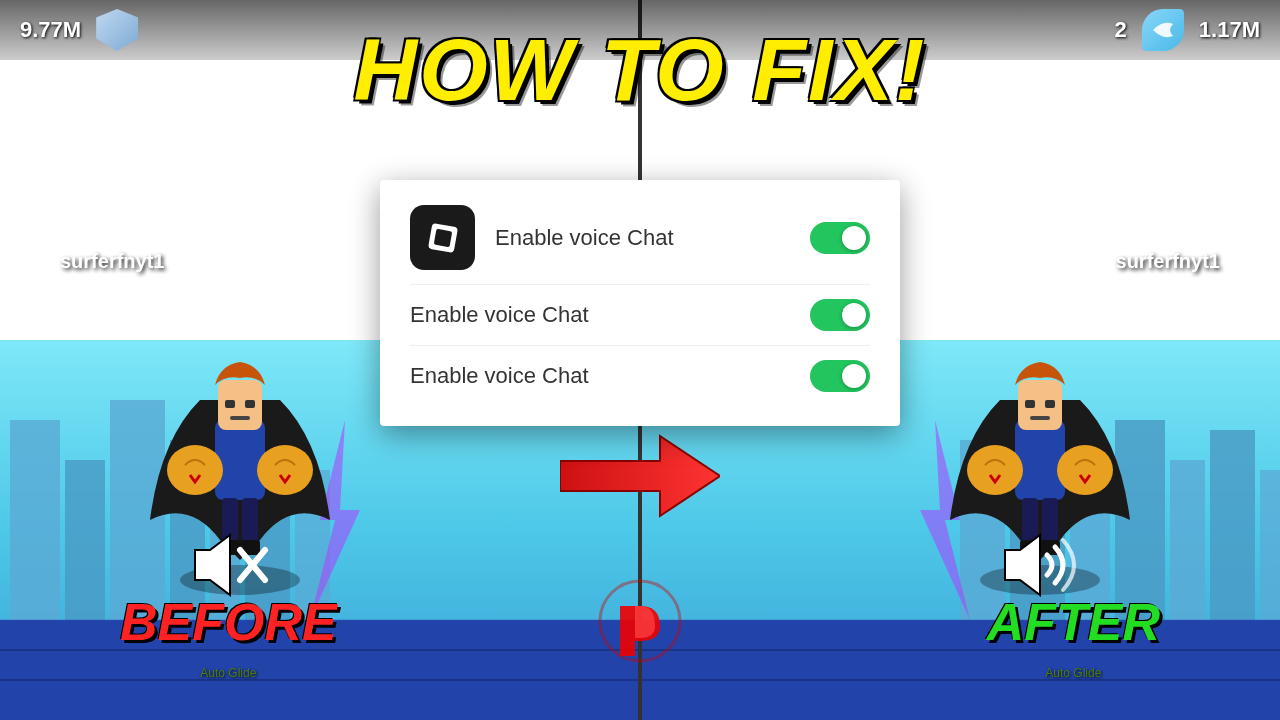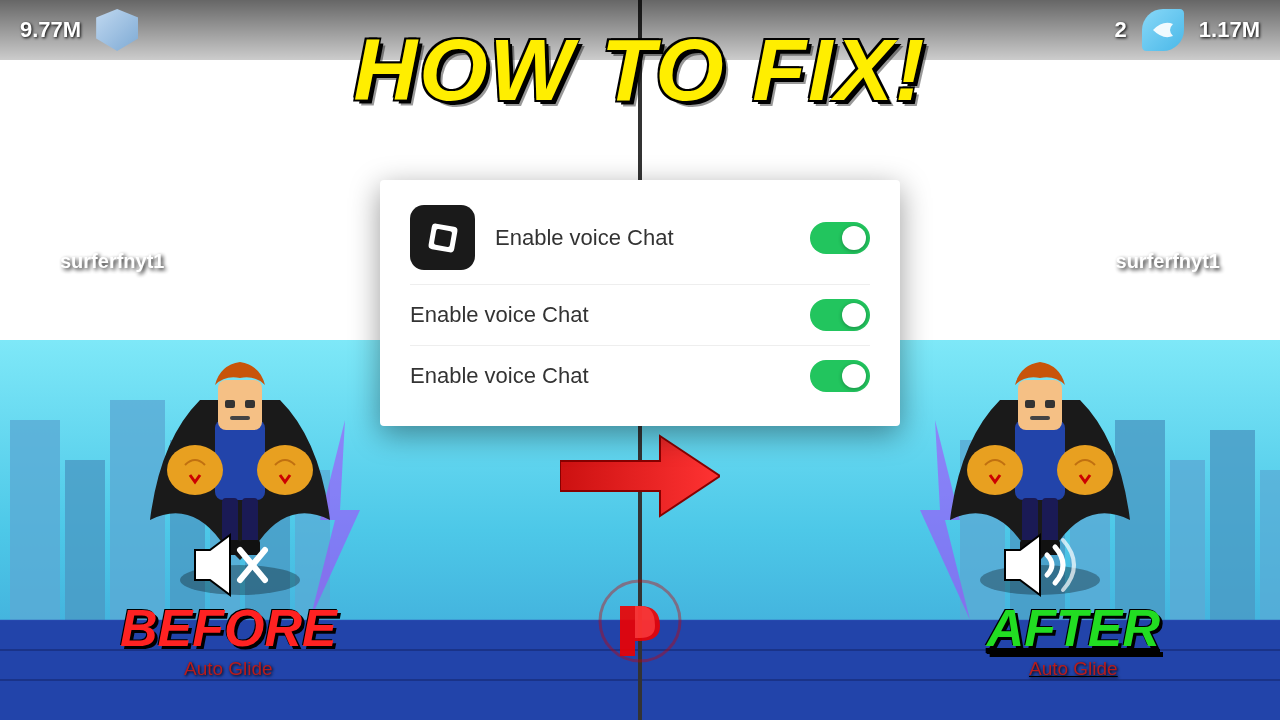--- a/index.html
+++ b/index.html
@@ -220,45 +220,44 @@
       bottom: 40px;
       left: 120px;
       z-index: 16;
     }
 
     .after-label {
       position: absolute;
       bottom: 40px;
       right: 120px;
       z-index: 16;
-      text-decoration: underline;
     }
 
     .before-text {
       font-size: 52px;
       font-weight: 900;
       color: #ff2222;
       text-shadow: 3px 3px 0 #000, -1px -1px 0 #000;
       font-style: italic;
     }
 
     .after-text {
       font-size: 52px;
       font-weight: 900;
       color: #22dd22;
       text-shadow: 3px 3px 0 #000, -1px -1px 0 #000;
       font-style: italic;
     }
 
     .auto-glide-label {
-      font-size: 19px;
-      color: #b91c1c;
+      font-size: 12px;
+      color: #4d7c0f;
       text-align: center;
       text-shadow: 1px 1px 3px #000;
-      margin-top: 0;
+      margin-top: 14px;
     }
 
     
     .arrow-container {
       position: absolute;
       bottom: 190px;
       left: 50%;
       transform: translateX(-50%);
       z-index: 35;
     }

